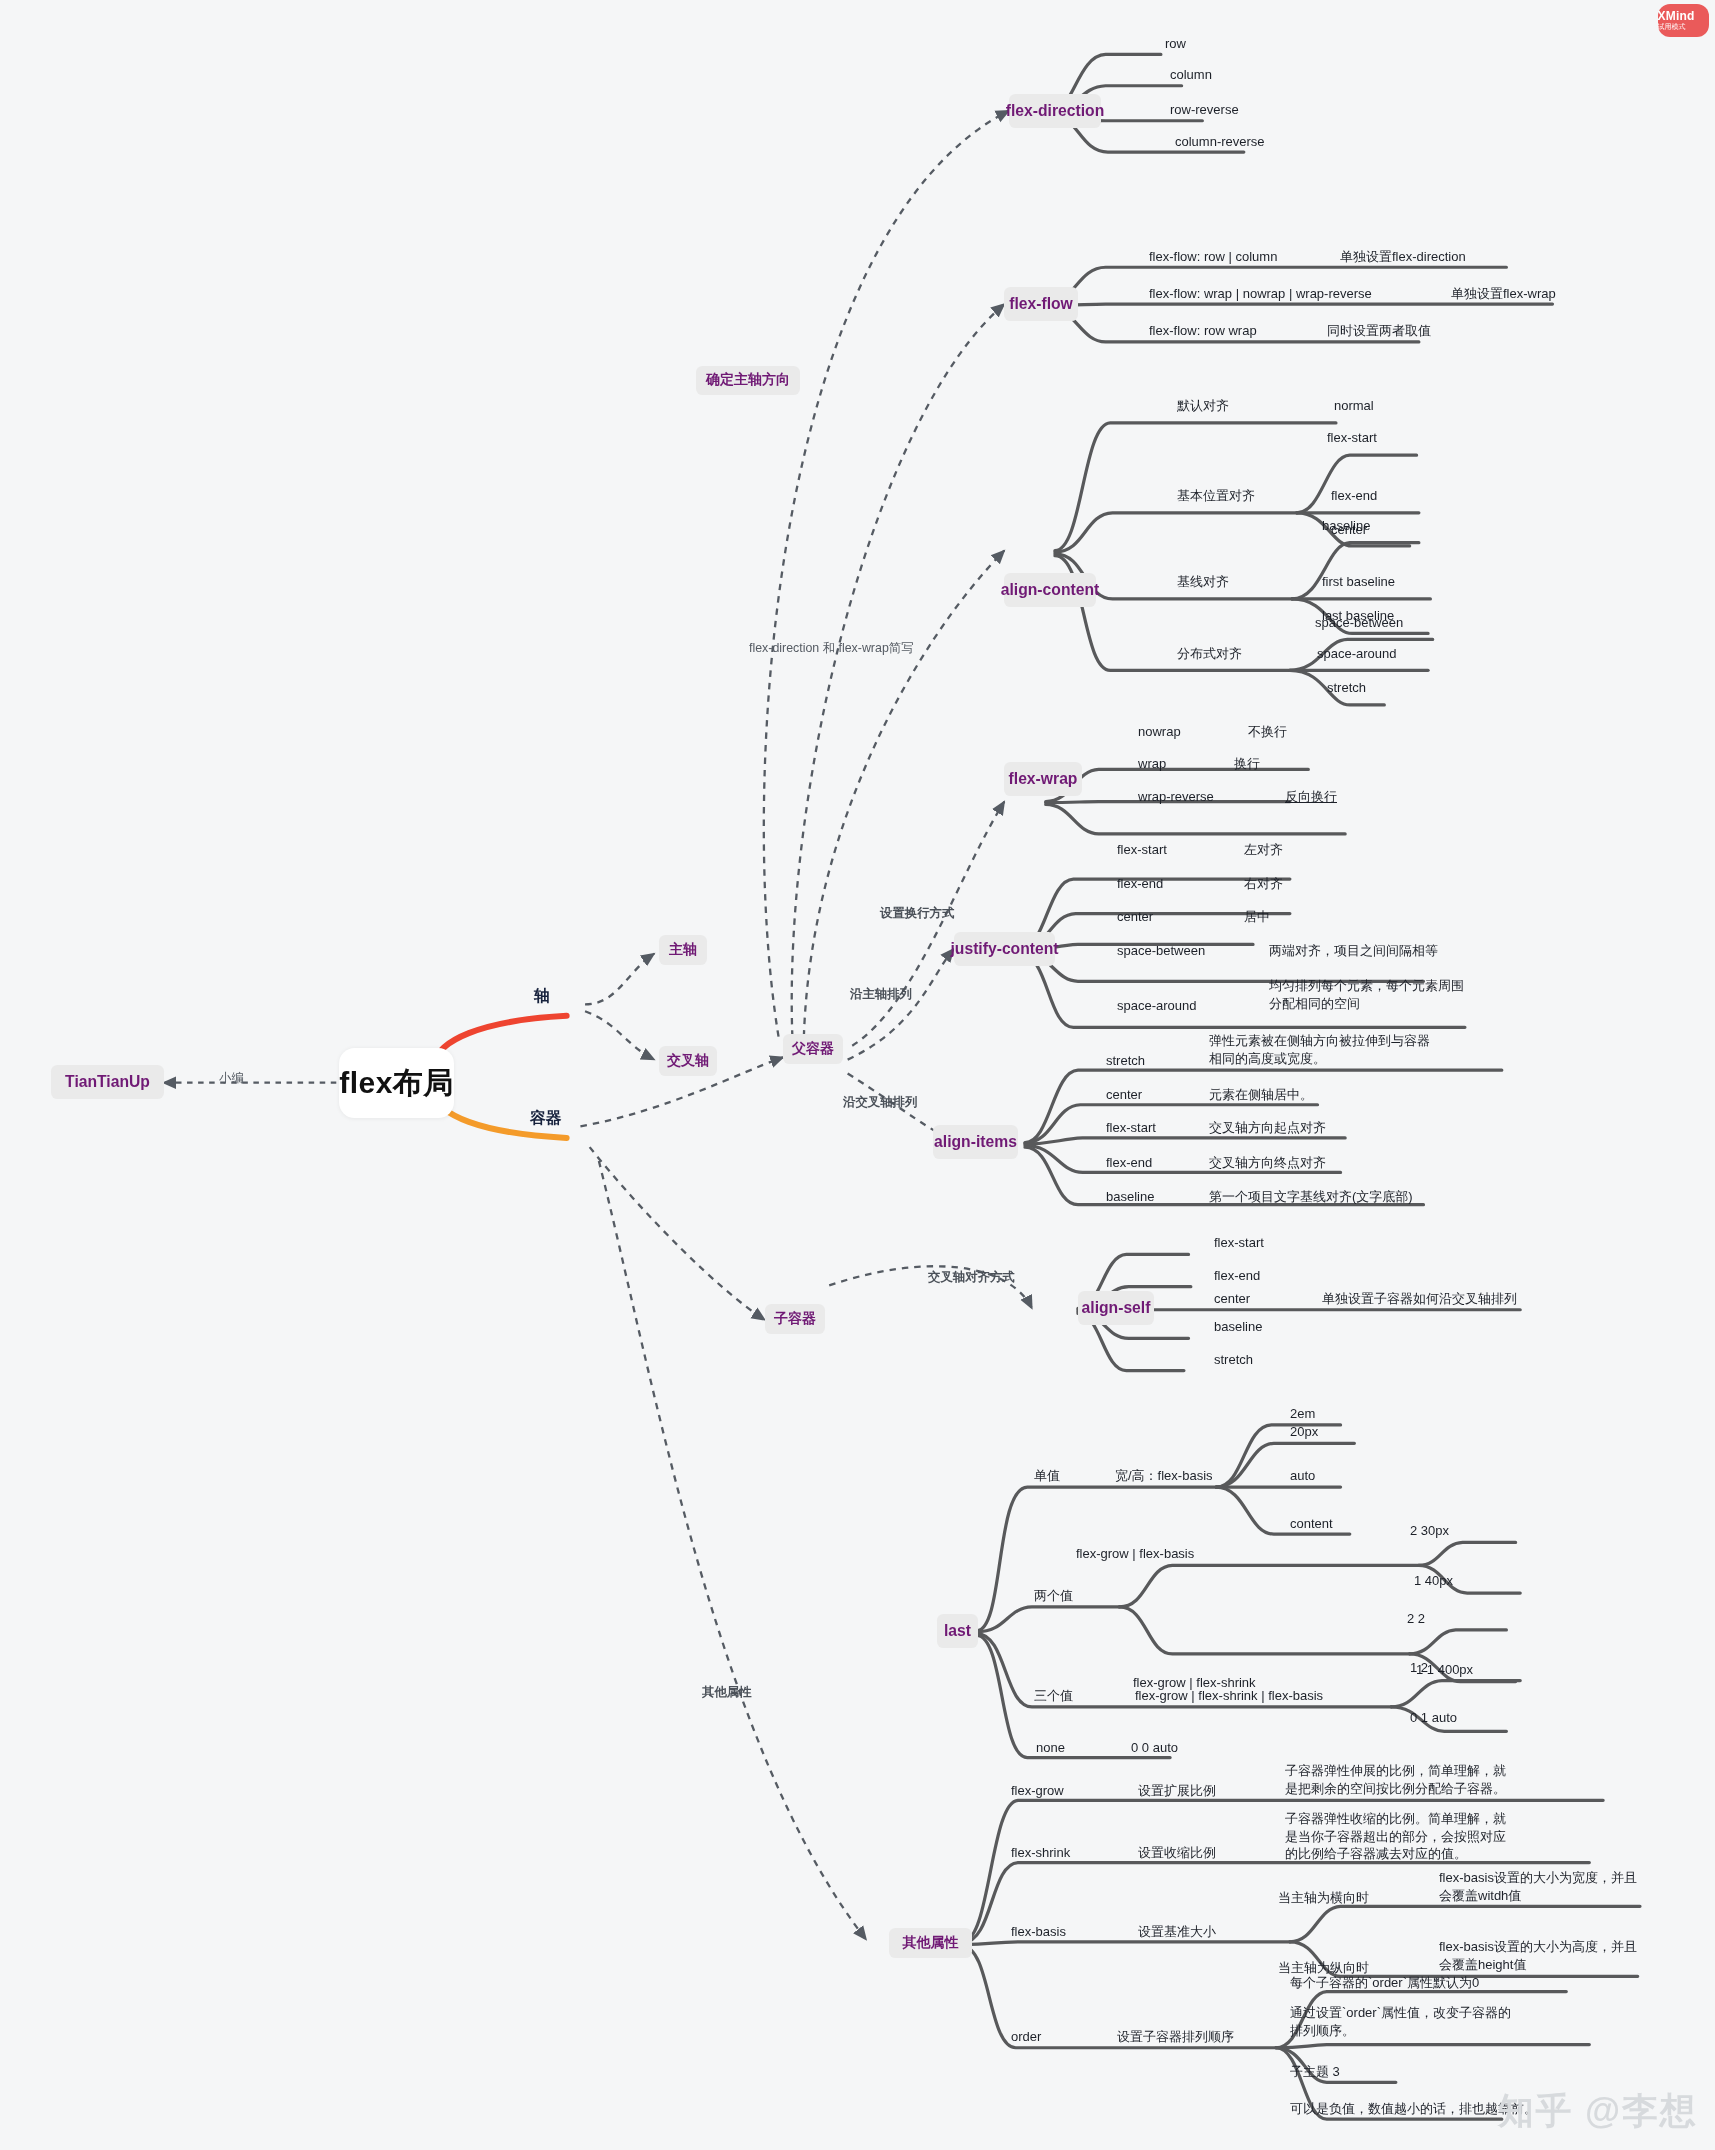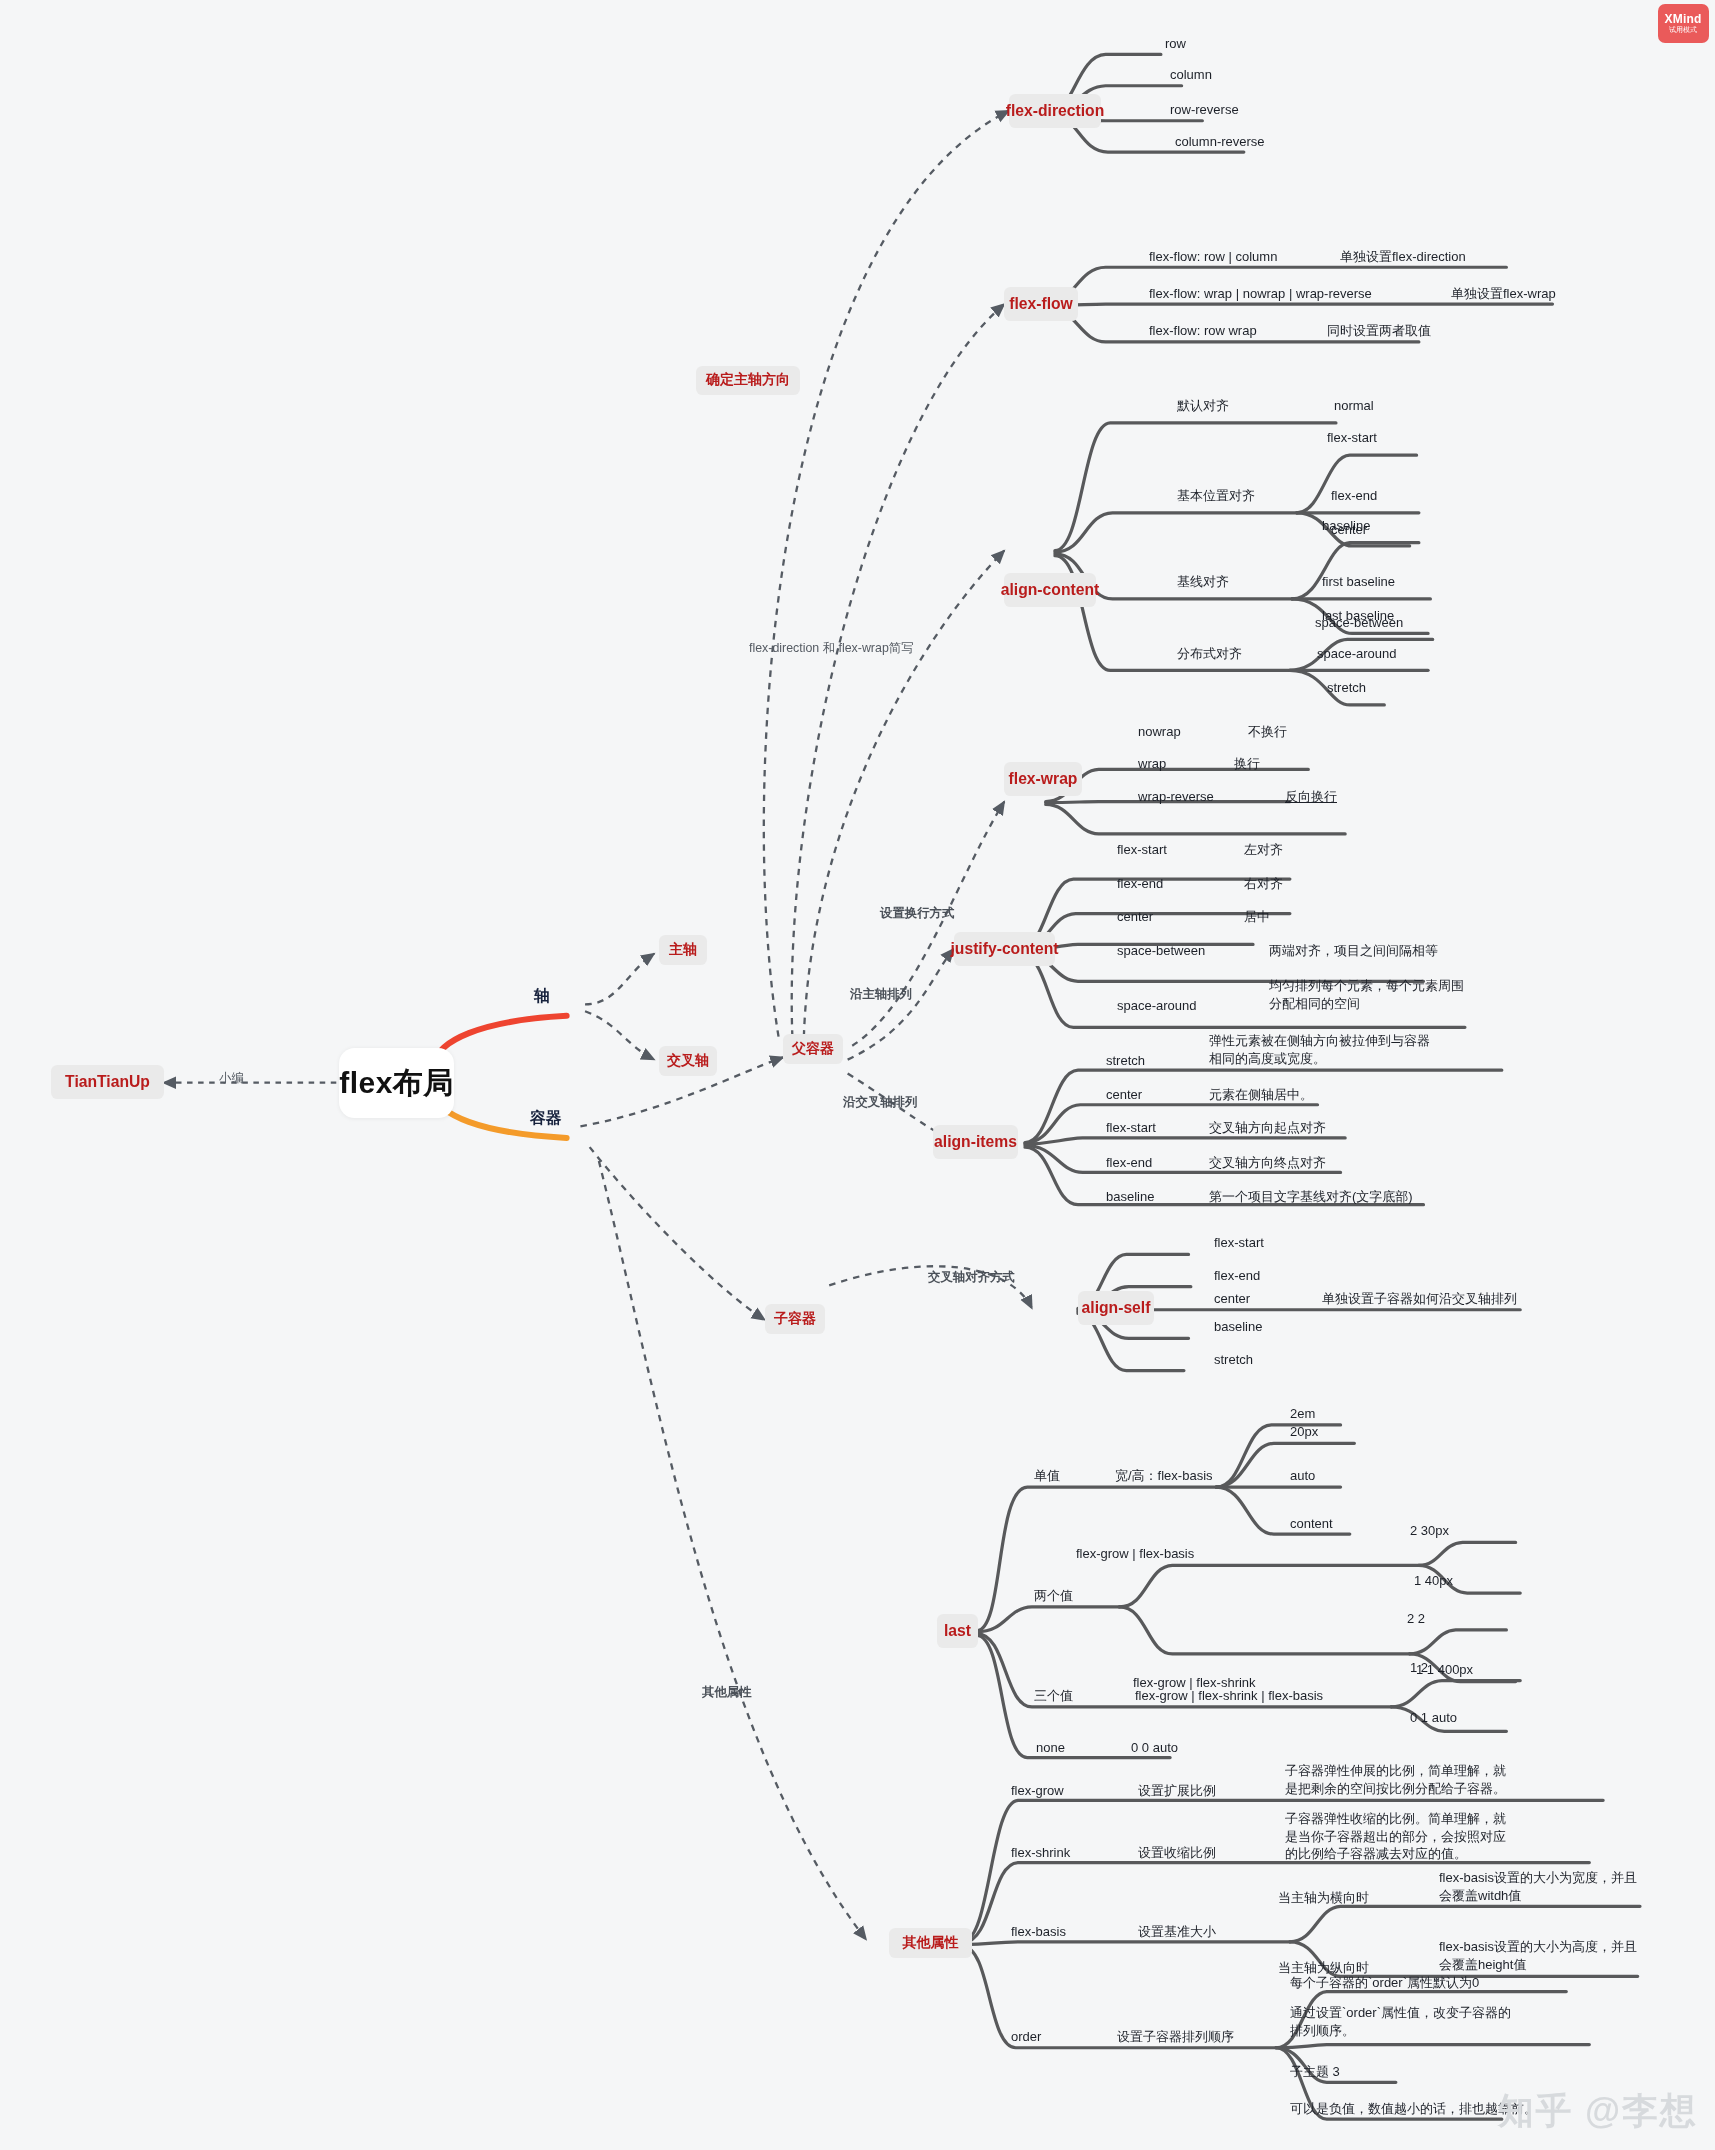--- a/index.html
+++ b/index.html
@@ -11,21 +11,21 @@
     background:#f5f6f7;
     overflow:hidden;
   }
   svg.links{position:absolute;left:0;top:0;width:1716px;height:2151px;pointer-events:none;}
 
   
   .chip{
     position:absolute;
     background:#eaeaea;
     border-radius:6.4px;
-    color:#b91c1c;
+    color:#701a75;
     font-weight:bold;
     display:flex;align-items:center;justify-content:center;
     white-space:nowrap;
     box-sizing:border-box;
     padding:0 10px;
   }
   .chip.root{
     background:#ffffff;
     border-radius:15.7px;
     font-size:30px;
@@ -61,25 +61,25 @@
     position:absolute;
     color:#16213c;
     font-weight:bold;
     font-size:15.7px;
     white-space:nowrap;
   }
 
   
   #xmind{
     position:absolute;right:7.4px;top:3.7px;
-    width:51px;height:39px;
+    width:51px;height:33px;
     background:#ea5a5a;
-    border-radius:7px;
+    border-radius:12px;
     color:#fff;
-    display:flex;flex-direction:column;align-items:center;justify-content:center;
+    display:flex;flex-direction:column;justify-content:center;
     line-height:1.05;
   }
   #xmind .x1{font-size:12px;font-weight:bold;letter-spacing:0.2px;}
   #xmind .x2{font-size:7px;}
   #zhihu{
     position:absolute;right:18.4px;bottom:14.7px;
     font-size:36px;color:#d7dadd;font-weight:bold;white-space:nowrap;
     letter-spacing:1.8px;
   }
 </style>

